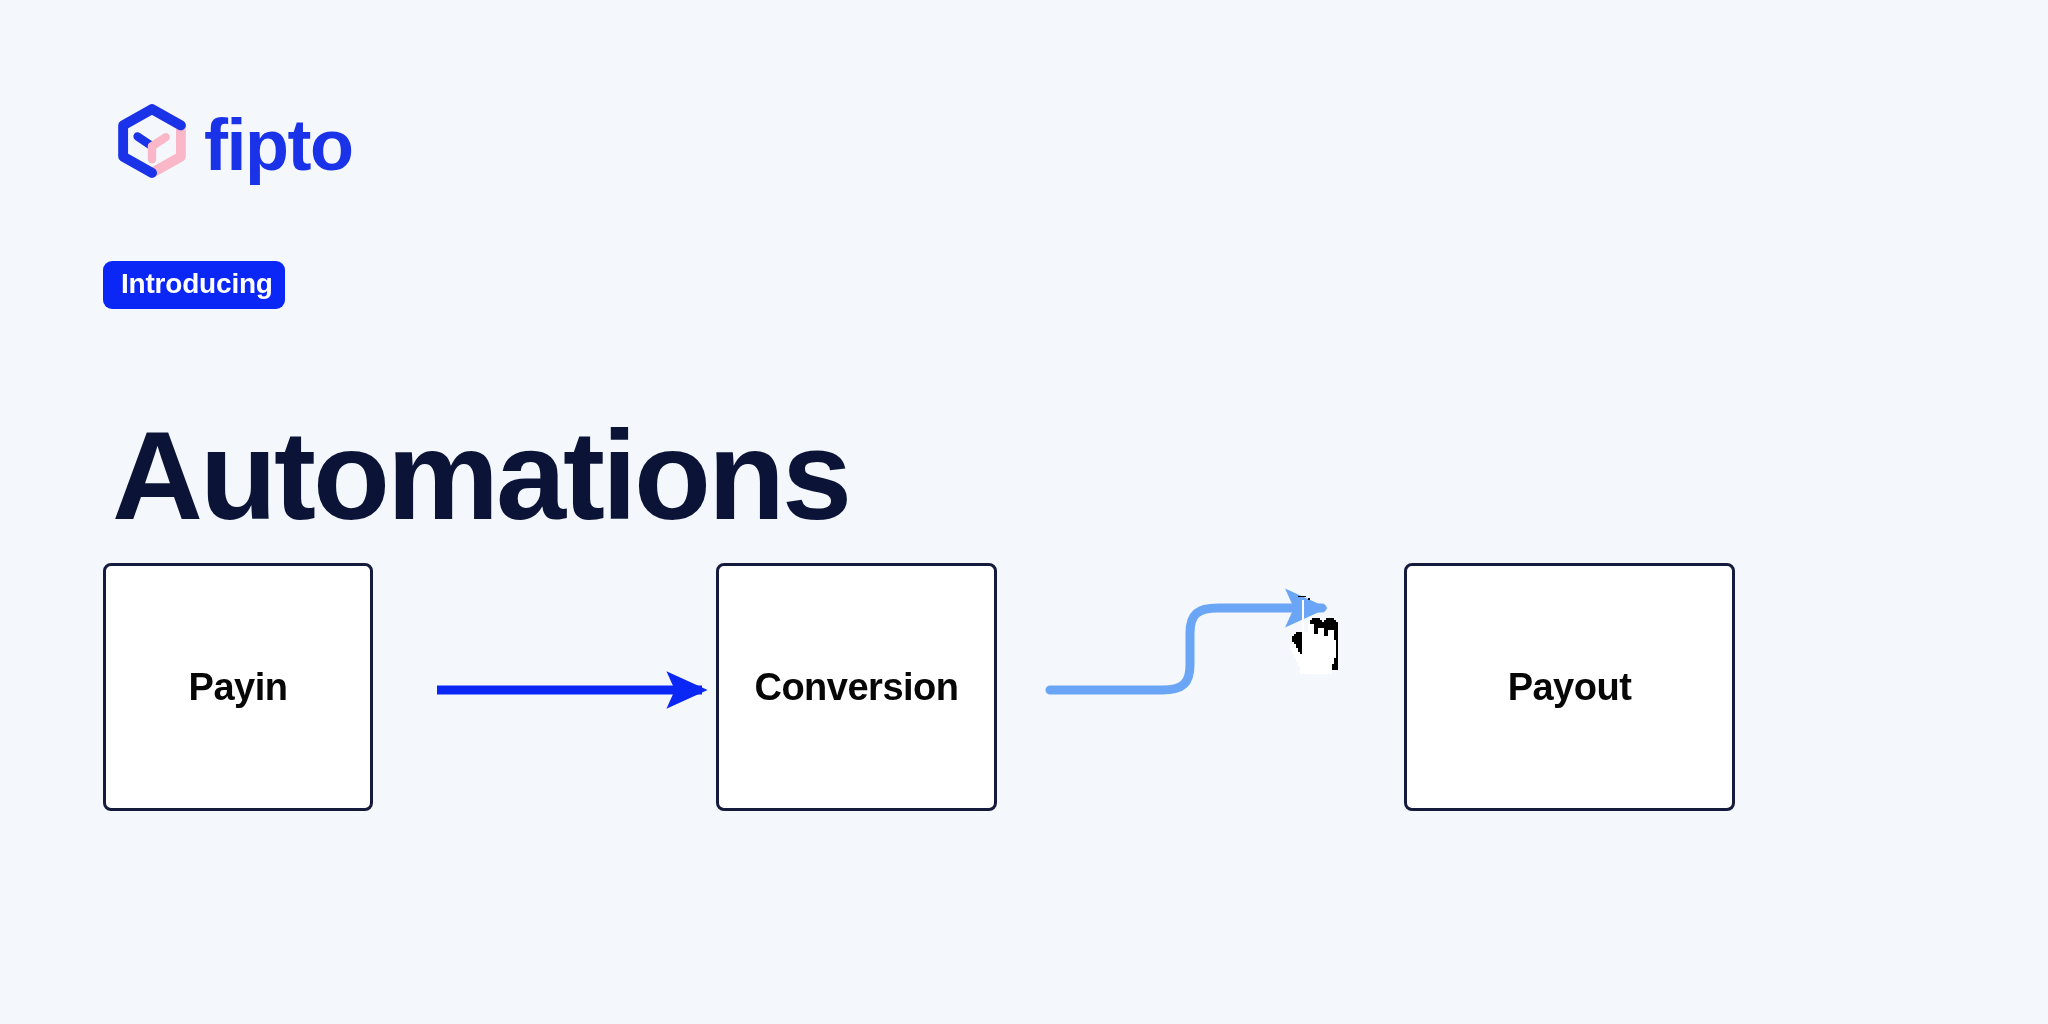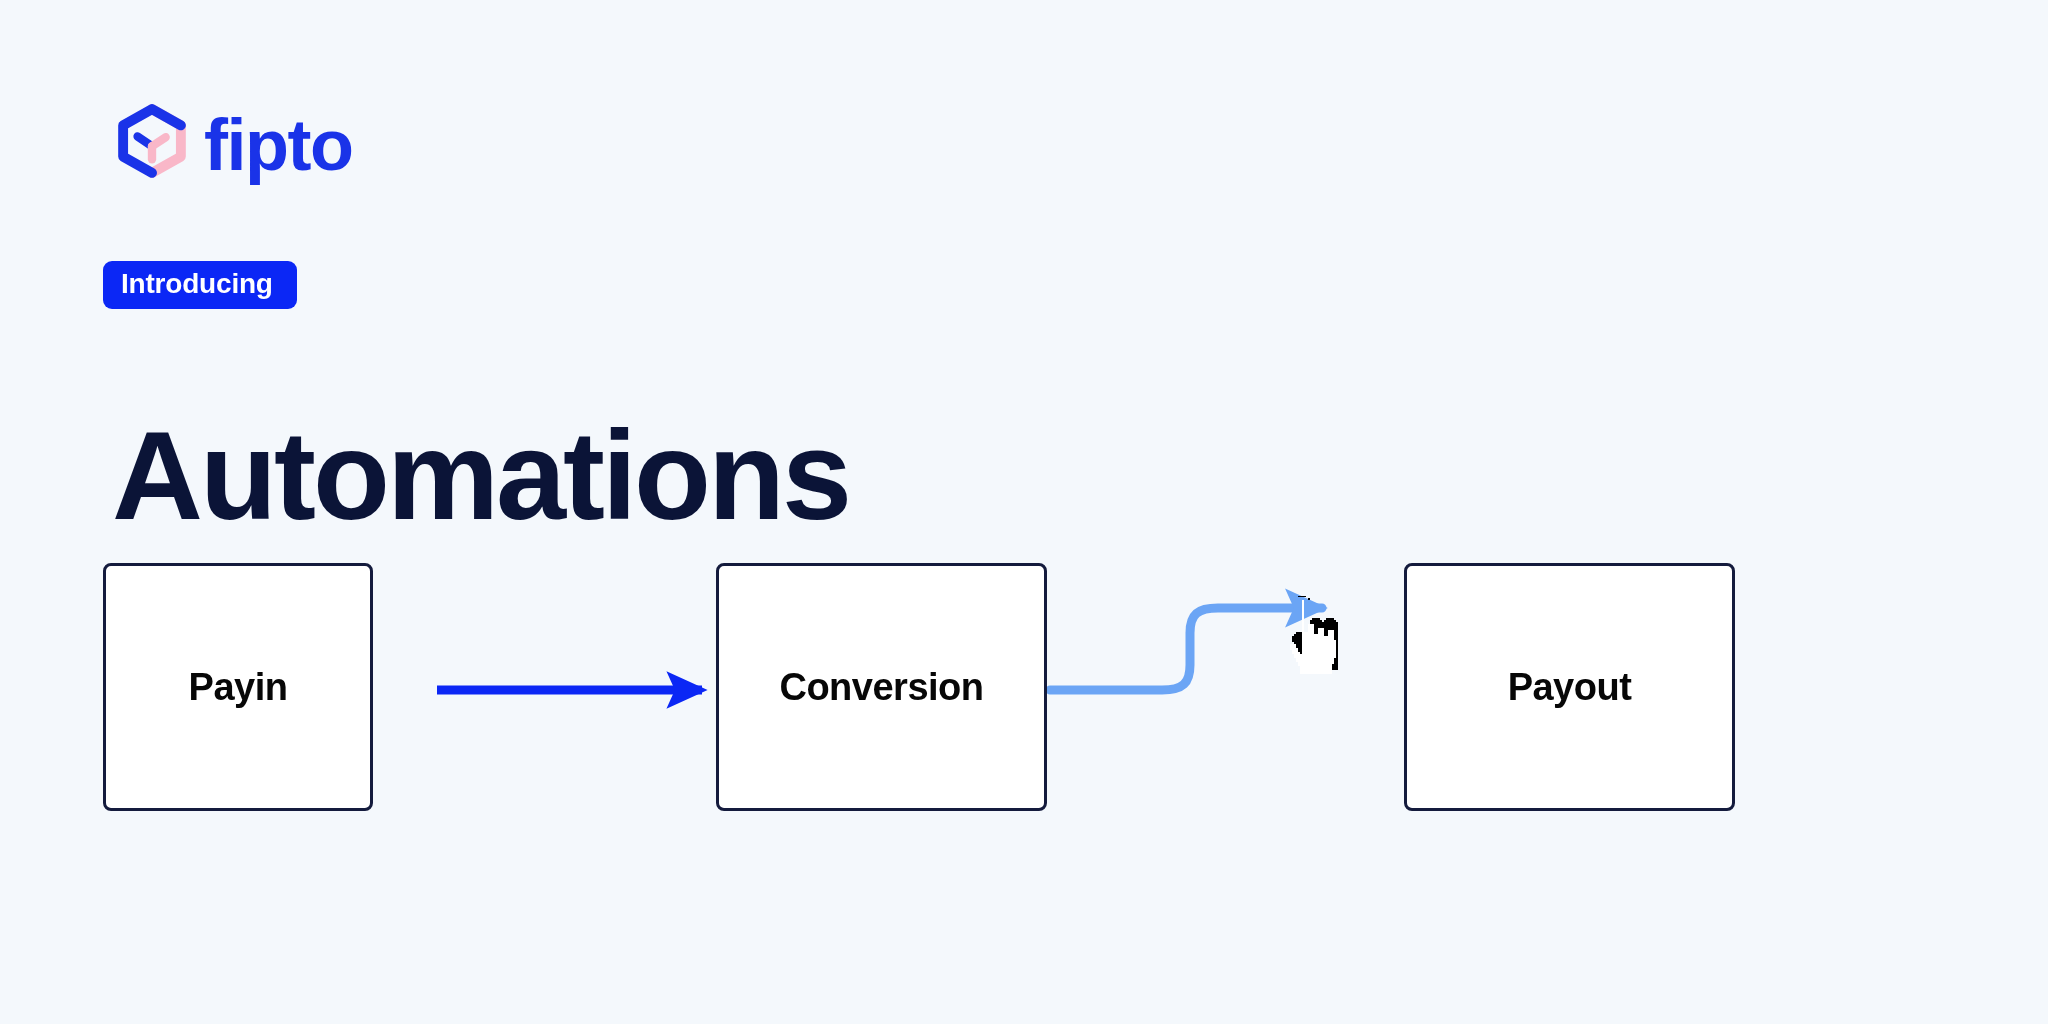--- a/index.html
+++ b/index.html
@@ -48,21 +48,21 @@
   }
 
   
   .badge {
     position: absolute;
     left: 103px;
     top: 261px;
     background: #0b27f5;
     color: #ffffff;
     border-radius: 9px;
-    padding: 9px 24px 11px 18px;
+    padding: 9px 12px 11px 18px;
     font-size: 28px;
     font-weight: 700;
     line-height: 1;
     letter-spacing: -0.2px;
     white-space: nowrap;
   }
 
   
   .headline {
     position: absolute;
@@ -97,21 +97,21 @@
     box-sizing: border-box;
   }
   .node-label {
     font-size: 38px;
     font-weight: 700;
     color: #070707;
     letter-spacing: -0.5px;
     line-height: 1;
   }
   #node-payin      { left: 103px;  top: 563px; width: 270px; height: 248px; }
-  #node-conversion { left: 716px;  top: 563px; width: 331px; height: 248px; }
+  #node-conversion { left: 716px;  top: 563px; width: 281px; height: 248px; }
   #node-payout     { left: 1404px; top: 563px; width: 331px; height: 248px; }
 
   .edge-svg {
     position: absolute;
     left: 0;
     top: 0;
     width: 2048px;
     height: 1024px;
   }
 

